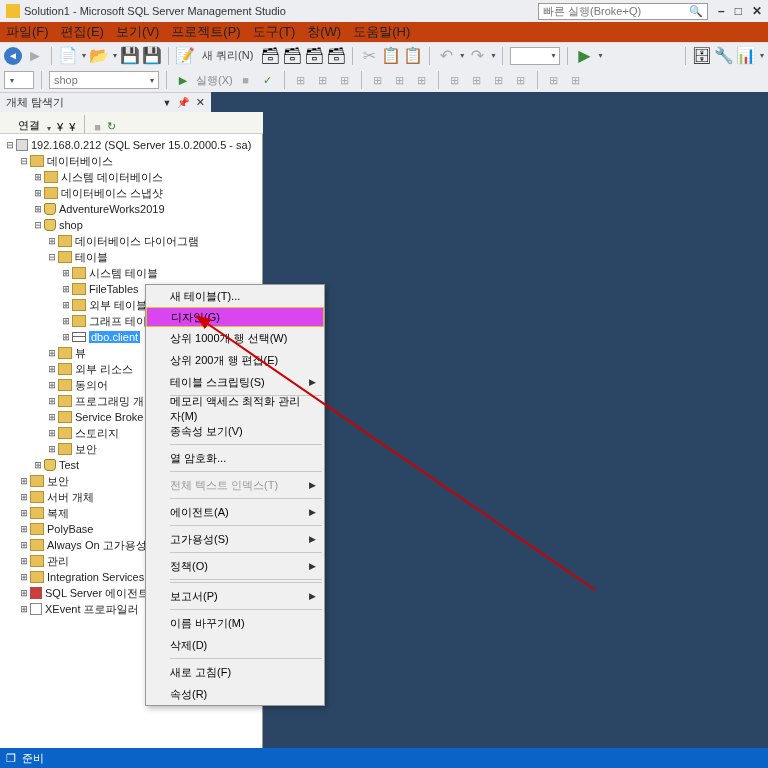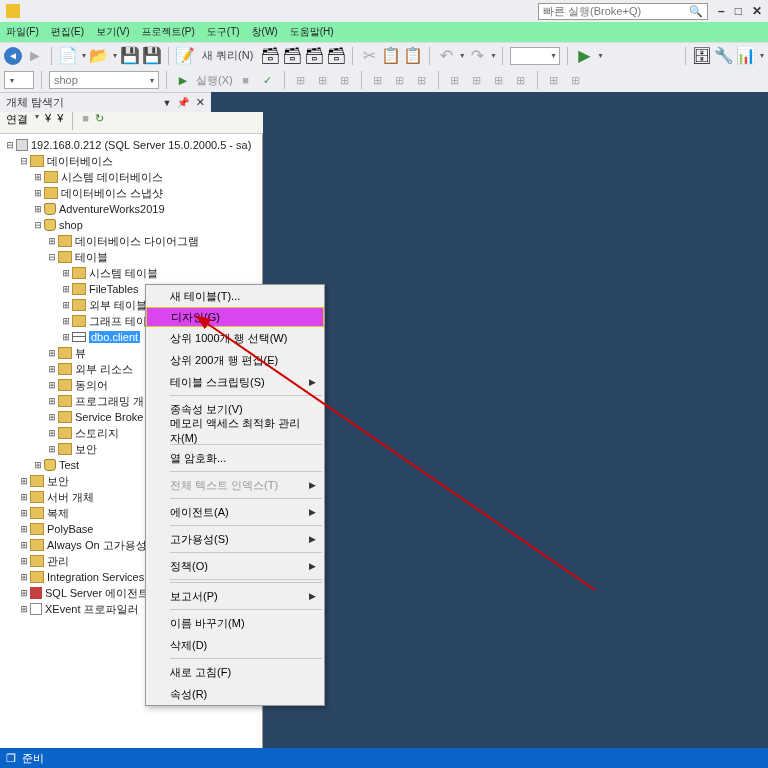--- a/index.html
+++ b/index.html
@@ -4,35 +4,35 @@
 <style>
 * { box-sizing: border-box; margin: 0; padding: 0; font-family: "Malgun Gothic", "Segoe UI", sans-serif; }
 body { width: 768px; height: 768px; background: #2b4664; overflow: hidden; position: relative; }
 
 .titlebar { height: 22px; background: #eceef1; display: flex; align-items: center; padding: 0 6px; font-size: 11px; color: #333; }
 .titlebar .spacer { flex: 1; }
 .quicksearch { width: 170px; height: 17px; border: 1px solid #999; background: #fff; font-size: 11px; padding: 0 4px; color: #777; display: flex; align-items: center; }
 .quicksearch .spacer2 { flex: 1; }
 .winbtns { display: flex; gap: 10px; margin-left: 10px; font-size: 12px; font-weight: bold; }
 
-.menubar { height: 20px; background: #86efac; display: flex; align-items: center; padding: 0 6px; gap: 12px; font-size: 10px; color: #222; }
+.menubar { height: 20px; background: #c2410c; display: flex; align-items: center; padding: 0 6px; gap: 12px; font-size: 13px; color: #222; }
 
 .toolbar { height: 26px; background: #eceef1; border-top: 1px solid #ddd; display: flex; align-items: center; padding: 0 4px; gap: 4px; }
 .tbtn { width: 18px; height: 18px; display: inline-flex; align-items: center; justify-content: center; }
 .tsep { width: 1px; height: 18px; background: #bbb; margin: 0 3px; }
 .newq { font-size: 11px; color: #444; padding: 0 4px; }
 
 .toolbar2 { height: 24px; background: #eceef1; display: flex; align-items: center; padding: 0 4px; gap: 4px; font-size: 11px; }
 .combo { height: 18px; border: 1px solid #aaa; background: #fff; display: inline-flex; align-items: center; padding: 0 4px; font-size: 11px; color: #777; }
 
 .panel-header { height: 20px; background: #eceef1; border-top: 1px solid #ccc; display: flex; align-items: center; padding: 0 6px; font-size: 11px; color: #333; }
 .panel-header .spacer { flex: 1; }
 .pin { font-size: 10px; }
 
-.panel-toolbar { height: 22px; background: #f5f5f0; border-bottom: 1px solid #ccc; display: flex; align-items: flex-start; padding: 0 6px; gap: 6px; font-size: 11px; }
+.panel-toolbar { height: 22px; background: #f5f5f0; border-bottom: 1px solid #ccc; display: flex; align-items: flex-end; padding: 0 18px; gap: 6px; font-size: 11px; }
 
 .panel-body { position: absolute; left: 0; top: 134px; width: 263px; bottom: 20px; background: #fff; overflow: hidden; font-size: 11px; color: #222; border-right: 1px solid #999; }
 
 .main-area { position: absolute; left: 263px; top: 92px; right: 0; bottom: 20px; background: #2b4664; }
 
 .statusbar { position: absolute; left: 0; right: 0; bottom: 0; height: 20px; background: #0a63c7; color: #fff; display: flex; align-items: center; padding: 0 6px; font-size: 11px; gap: 6px; }
 
 .tree { padding: 3px 0; }
 .node { display: flex; align-items: center; height: 16px; white-space: nowrap; }
 .node .exp { width: 12px; text-align: center; color: #555; font-size: 9px; }
@@ -52,20 +52,21 @@
 
 .annot-arrow { position: absolute; z-index: 20; pointer-events: none; }
 
 .chev { font-size: 8px; color: #555; margin-left: 1px; }
 </style>
 </head>
 <body>
 
 <div class="titlebar">
   <span style="width:14px;height:14px;background:#f0c030;margin-right:4px"></span>
+  <span>Solution1 - Microsoft SQL Server Management Studio</span>
   <span class="spacer"></span>
   <span class="quicksearch">
     <span>빠른 실행(Broke+Q)</span>
     <span class="spacer2"></span>
     <span>🔍</span>
   </span>
   <span class="winbtns">
     <span>–</span>
     <span>□</span>
     <span>✕</span>
@@ -343,24 +344,24 @@
     </div>
   <div class="mi">
       <span>상위 200개 행 편집(E)</span>
     </div>
   <div class="mi">
       <span>테이블 스크립팅(S)</span>
       <span class="arrow">▶</span>
     </div>
   <div class="sep"></div>
   <div class="mi">
+      <span>메모리 액세스 최적화 관리자(M)</span>
+    </div>
+  <div class="mi">
       <span>종속성 보기(V)</span>
-    </div>
-  <div class="mi">
-      <span>메모리 액세스 최적화 관리자(M)</span>
     </div>
   <div class="sep"></div>
   <div class="mi">
       <span>열 암호화...</span>
     </div>
   <div class="sep"></div>
   <div class="mi disabled">
       <span>전체 텍스트 인덱스(T)</span>
       <span class="arrow">▶</span>
     </div>

